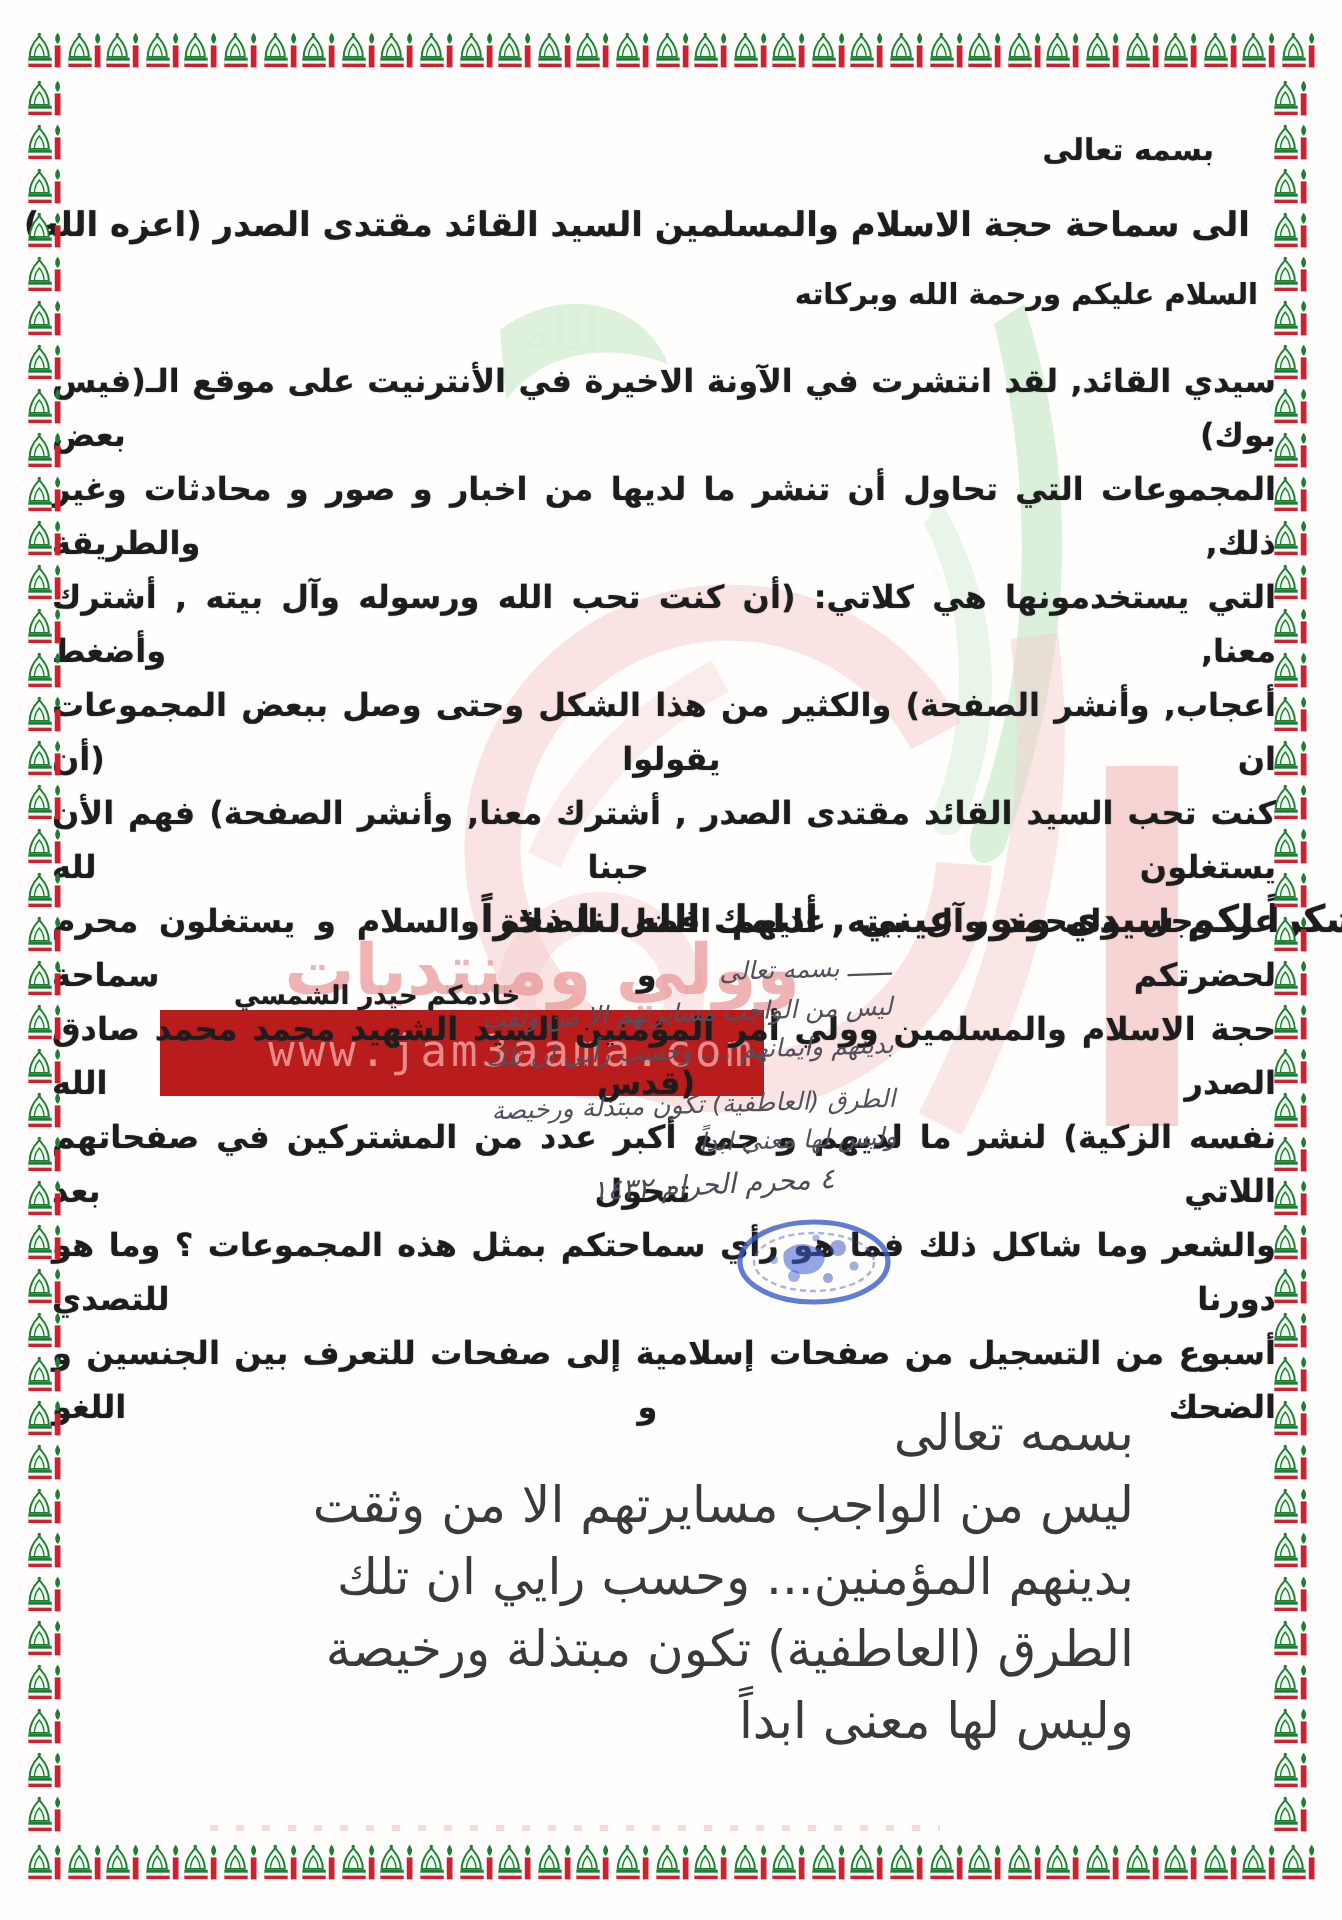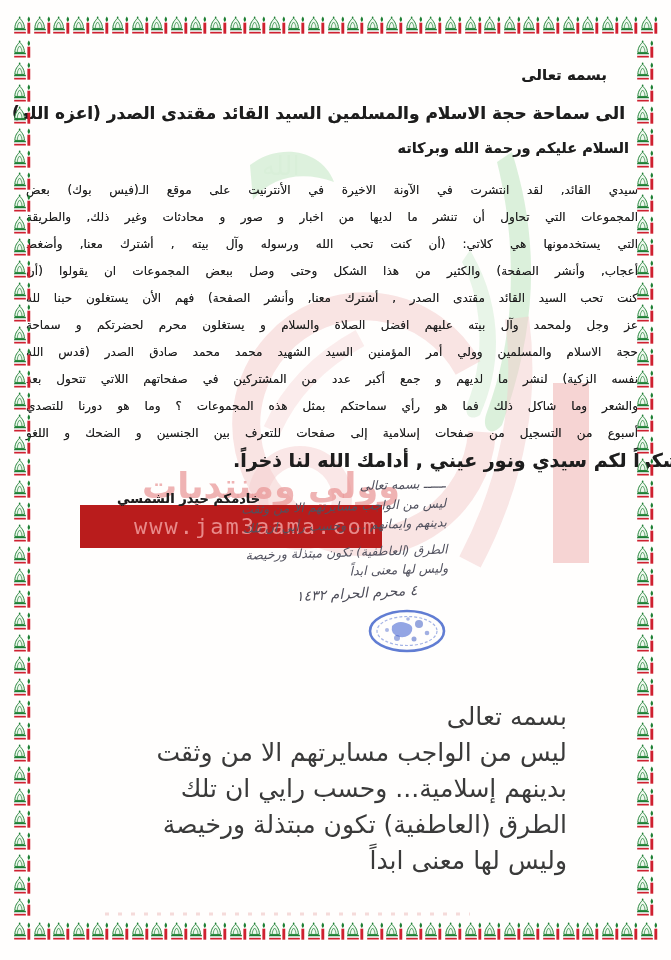--- a/index.html
+++ b/index.html
@@ -33,21 +33,21 @@
     font-family:"DejaVu Sans Mono", monospace;
     font-size:22px; color:rgba(240,158,158,.85); letter-spacing:2px; white-space:nowrap;
   }
 
   
   .typed{direction:rtl; color:#1d1d1d; z-index:4; position:absolute;
          text-shadow:0 0 .6px rgba(40,40,40,.6);}
   .l-basmala{top:66px; right:64px; font-size:15px; font-weight:bold;}
   .l-addressee{top:103px; right:46px; font-size:17px; font-weight:bold; white-space:nowrap;}
   .l-greeting{top:140px; right:42px; font-size:14.5px; font-weight:bold;}
-  .letter-body{top:177px; left:26px; width:612px; font-size:12px; font-weight:normal; line-height:27px;}
+  .letter-body{top:177px; left:26px; width:612px; font-size:16px; font-weight:bold; line-height:27px;}
   .body-line{text-align:justify; text-align-last:justify; white-space:normal;}
   .body-line.last{text-align:right; text-align-last:right; padding-left:70px; padding-right:0;
                   margin-right:95px; text-align:right;}
   .l-closing{top:449px; left:233px; font-size:19px; font-weight:bold; white-space:nowrap;}
   .l-signature{top:491px; left:117px; font-size:13px; font-weight:bold; white-space:nowrap;}
 
   
   .handwriting{
     position:absolute; z-index:4; right:224px; top:477px; width:230px;
     direction:rtl; text-align:right;
@@ -1604,18 +1604,18 @@
     <circle cx="31" cy="31" r="3" fill="#2f4fc0" opacity="0.45"></circle>
     <circle cx="48" cy="32" r="2.5" fill="#2f4fc0" opacity="0.5"></circle>
     <circle cx="21" cy="23" r="2" fill="#2f4fc0" opacity="0.4"></circle>
     <circle cx="61" cy="26" r="2.3" fill="#2f4fc0" opacity="0.45"></circle>
     <circle cx="42" cy="12" r="1.8" fill="#2f4fc0" opacity="0.4"></circle>
   </svg>
 
   <div class="transcription" id="transcription">
       <div class="tr-line">بسمه تعالى</div>
       <div class="tr-line">ليس من الواجب مسايرتهم الا من وثقت</div>
-      <div class="tr-line">بدينهم إسلامية... وحسب رايي ان تلك</div>
+      <div class="tr-line">بدينهم المؤمنين... وحسب رايي ان تلك</div>
       <div class="tr-line">الطرق (العاطفية) تكون مبتذلة ورخيصة</div>
       <div class="tr-line">وليس لها معنى ابداً</div>
     </div>
 
 </div>
 
 </body></html>

